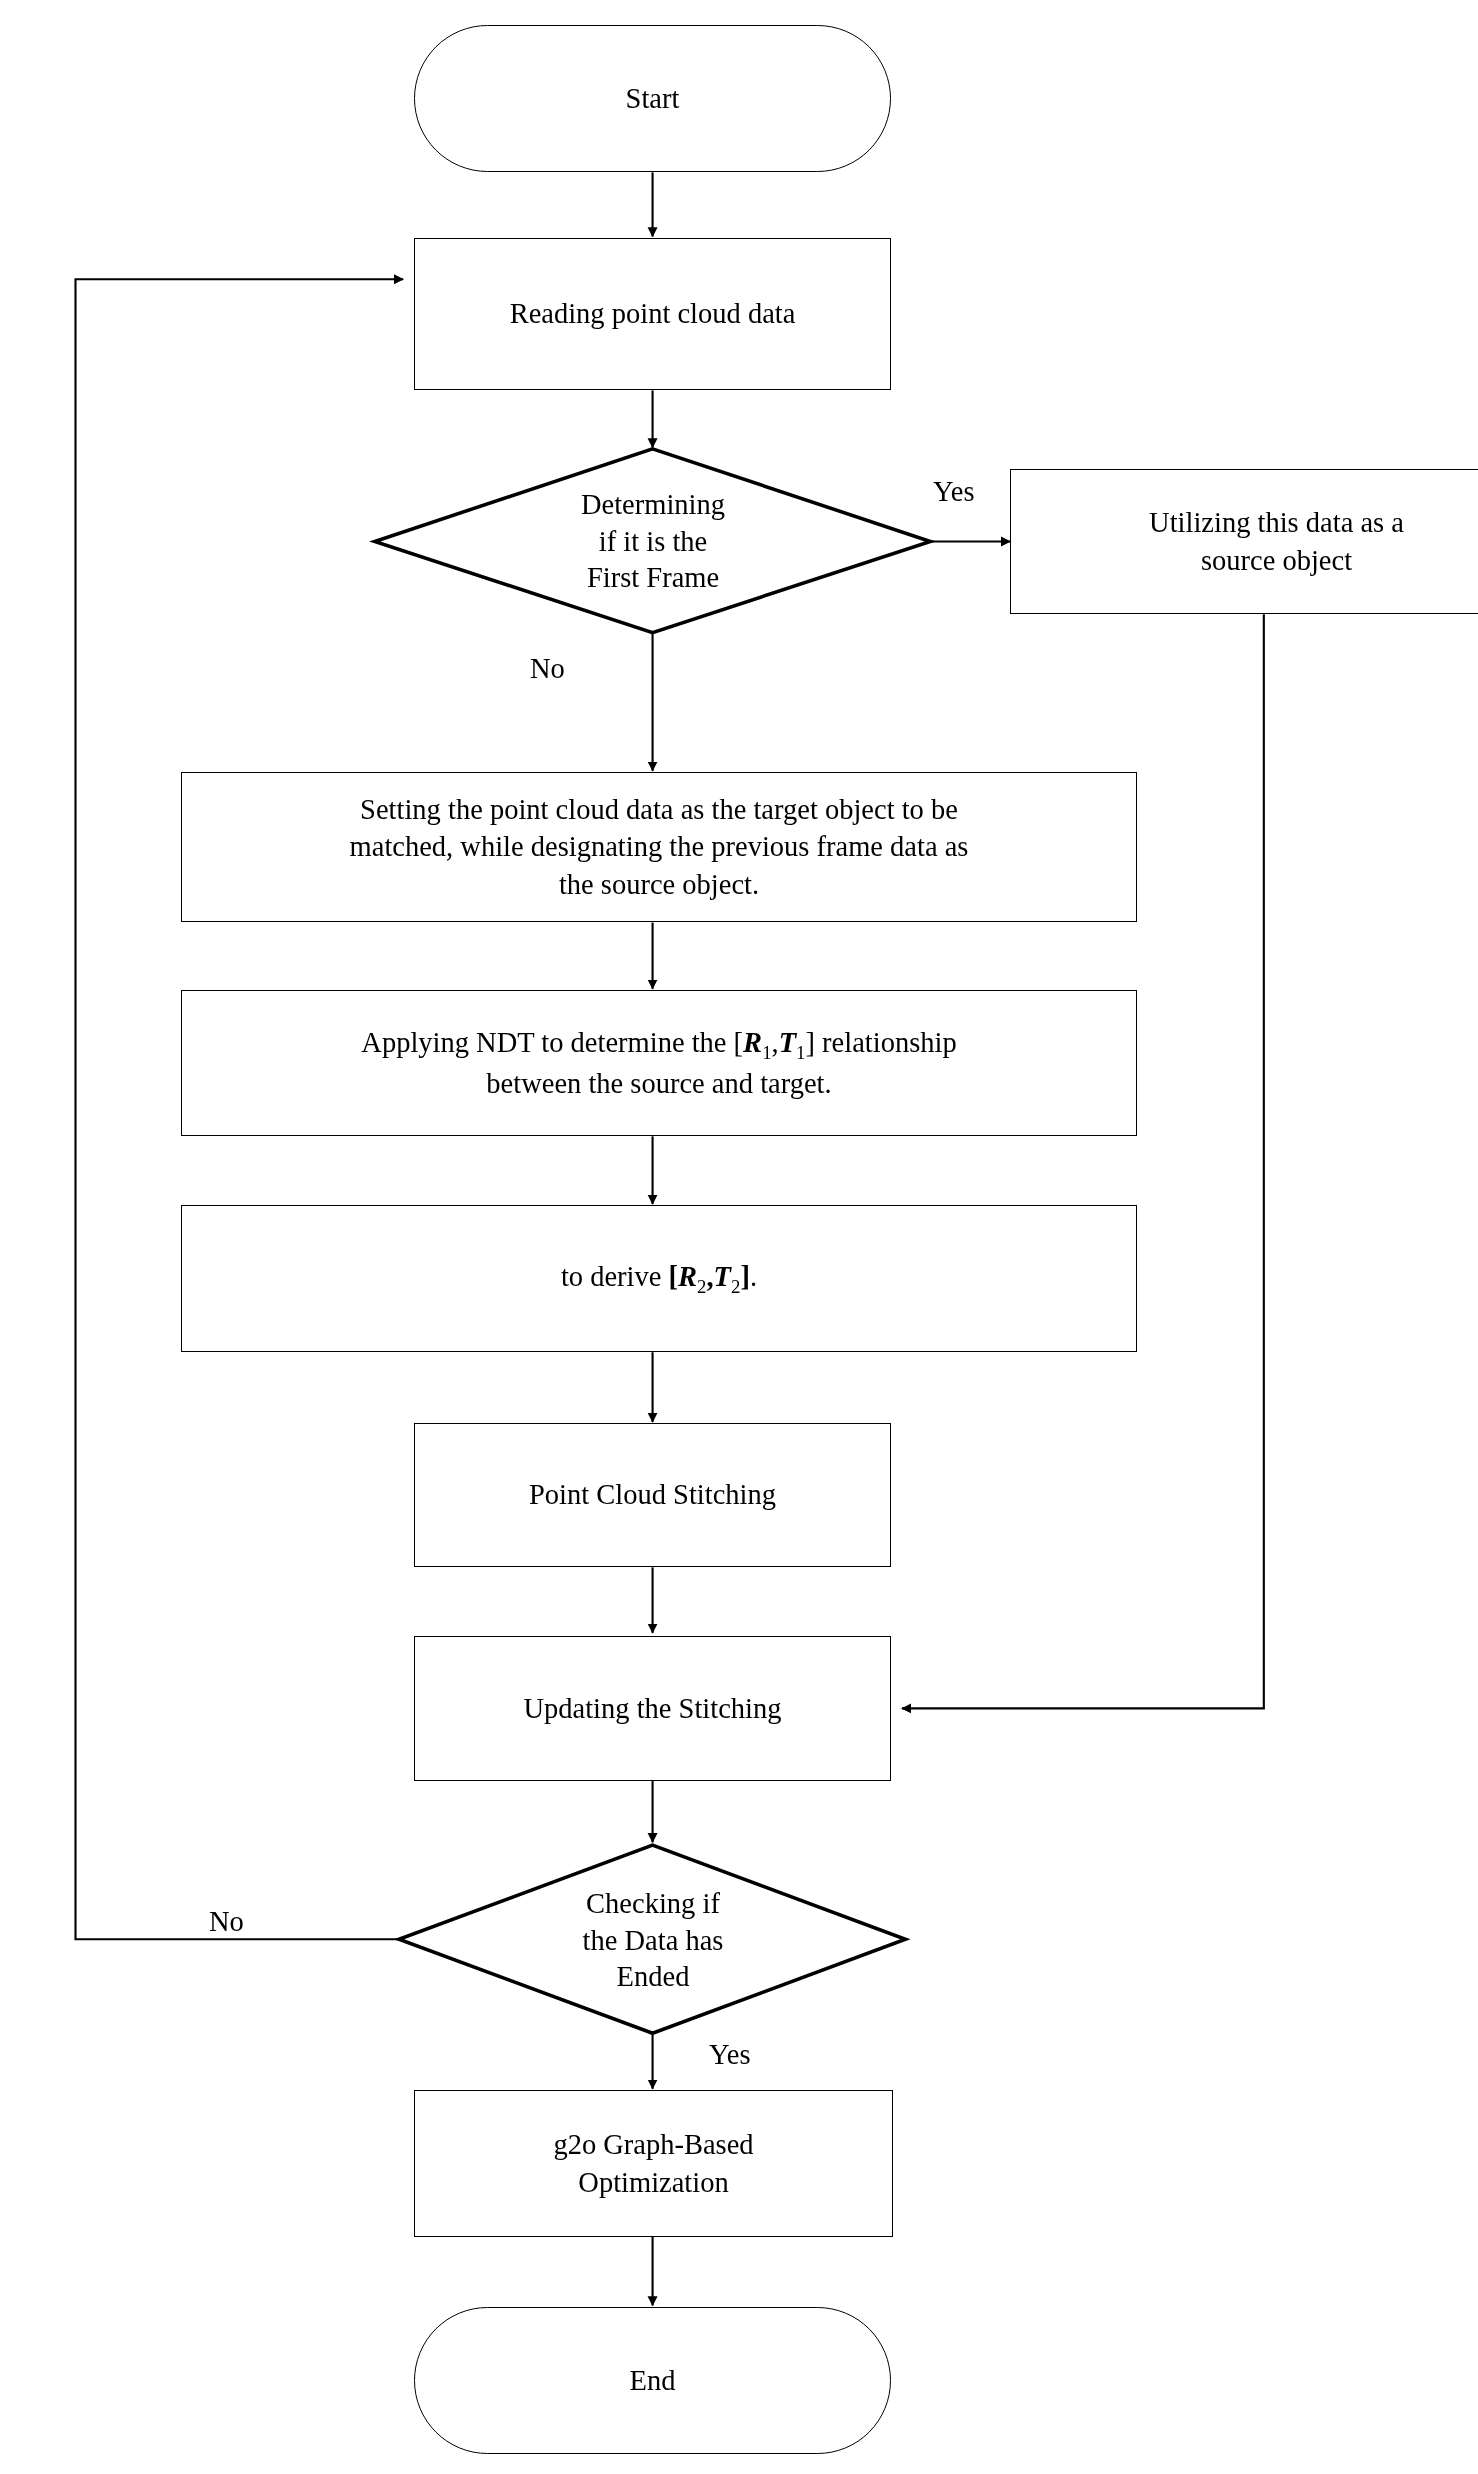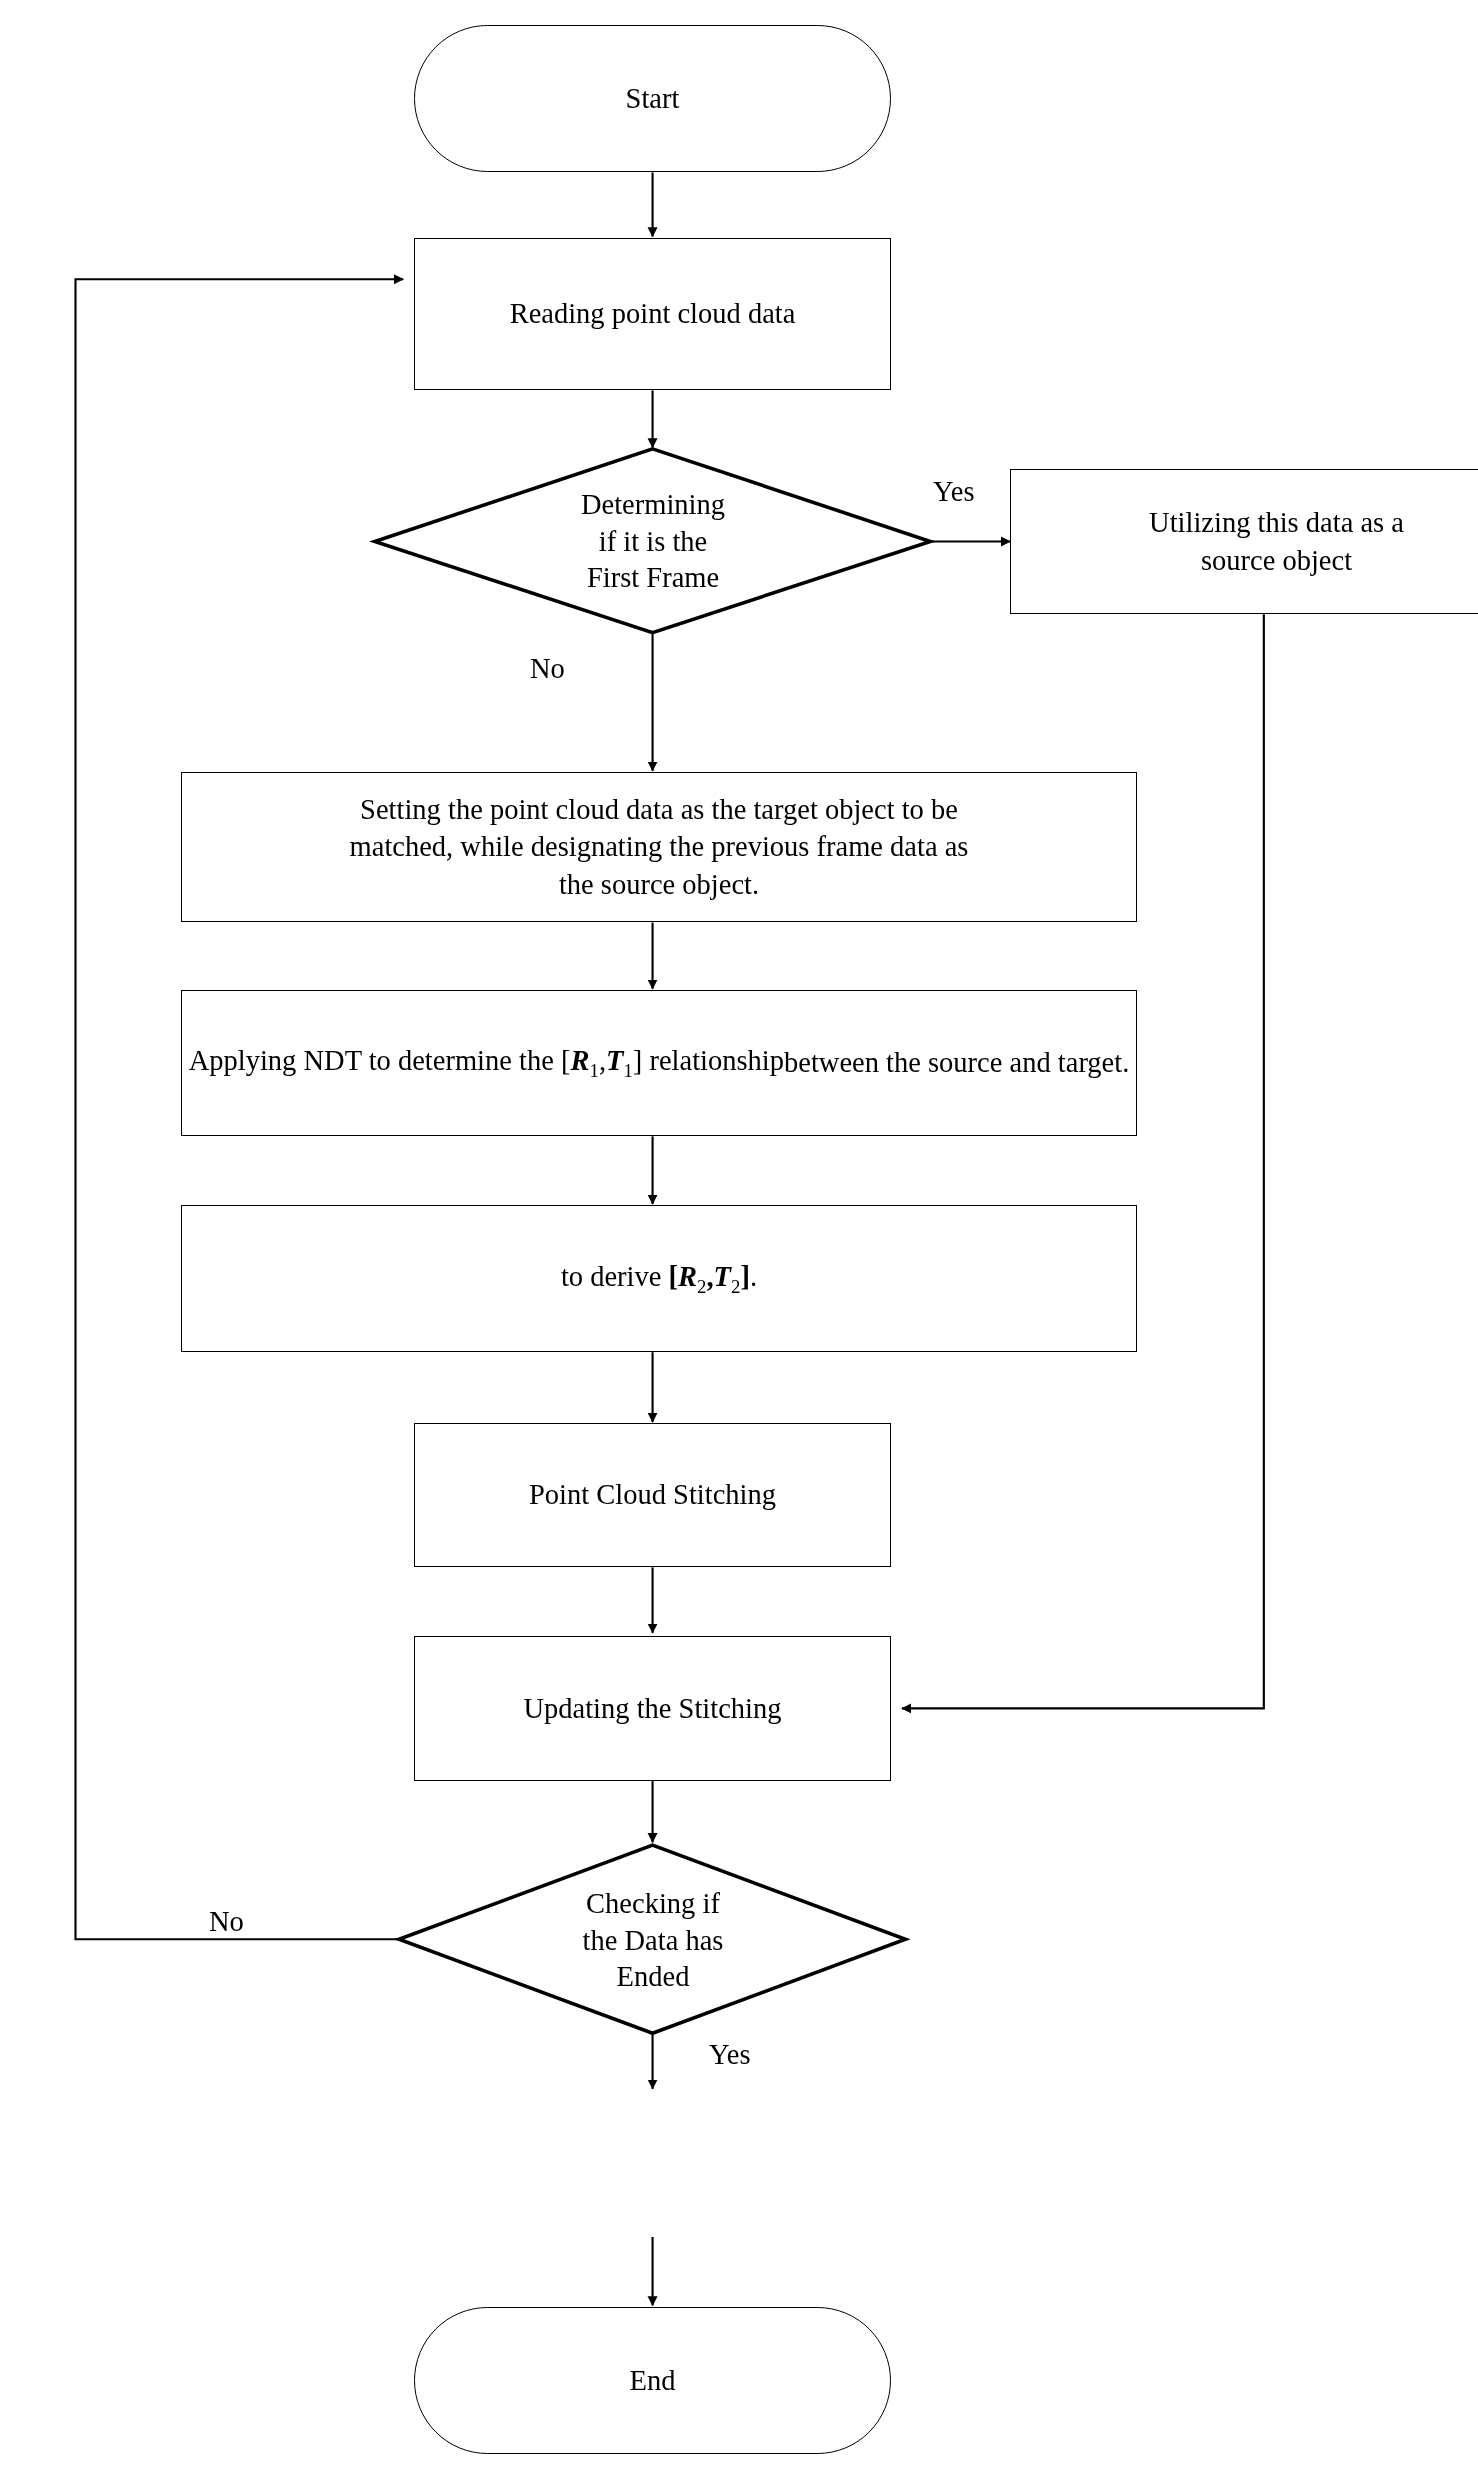--- a/index.html
+++ b/index.html
@@ -114,21 +114,21 @@
     <span>Utilizing this data as a</span>
     <span>source object</span>
   </div>
 
   <div class="node proc" style="left:134px; top:772px; width:956px; height:150px; font-size:28.5px; flex-direction:column;">
     <span>Setting the point cloud data as the target object to be</span>
     <span>matched, while designating the previous frame data as</span>
     <span>the source object.</span>
   </div>
 
-  <div class="node proc" style="left:134px; top:990px; width:956px; height:146px; font-size:28.5px; flex-direction:row;">
+  <div class="node proc" style="left:134px; top:990px; width:956px; height:146px; font-size:28.5px; flex-direction:column;">
     <div>
       <span>Applying NDT to determine the [</span><span class="mathv"><span>R</span><sub>1</sub></span><span>,</span><span class="mathv"><span>T</span><sub>1</sub></span><span>] relationship</span>
     </div>
     <div>between the source and target.</div>
   </div>
 
   <div class="node proc" style="left:134px; top:1205px; width:956px; height:147px; font-size:28.5px; flex-direction:column;">
     <div>
       <span>to derive </span><span class="bk">[</span><span class="mathv"><span>R</span><sub>2</sub></span><span class="bk">,</span><span class="mathv"><span>T</span><sub>2</sub></span><span class="bk">]</span><span>.</span>
     </div>
@@ -141,20 +141,24 @@
   <div class="node proc" style="left:367px; top:1636px; width:477px; height:145px; font-size:28.5px;">
     <span>Updating the Stitching</span>
   </div>
 
   <div class="dtext" style="left:442px; top:1849px; width:328px; height:184px; font-size:28.5px; flex-direction:column;">
     <span>Checking if</span>
     <span>the Data has</span>
     <span>Ended</span>
   </div>
 
+  <div class="node proc" style="left:367px; top:2090px; width:479px; height:147px; font-size:28.5px; flex-direction:column;">
+    <span>g2o Graph-Based</span>
+    <span>Optimization</span>
+  </div>
 
   <div class="node term" style="left:367px; top:2307px; width:477px; height:147px; font-size:28.5px;">
     <span>End</span>
   </div>
 
   <div class="edge-label" style="left:886px; top:476px; font-size:28.5px;">Yes</div>
 
   <div class="edge-label" style="left:483px; top:653px; font-size:28.5px;">No</div>
 
   <div class="edge-label" style="left:162px; top:1906px; font-size:28.5px;">No</div>

